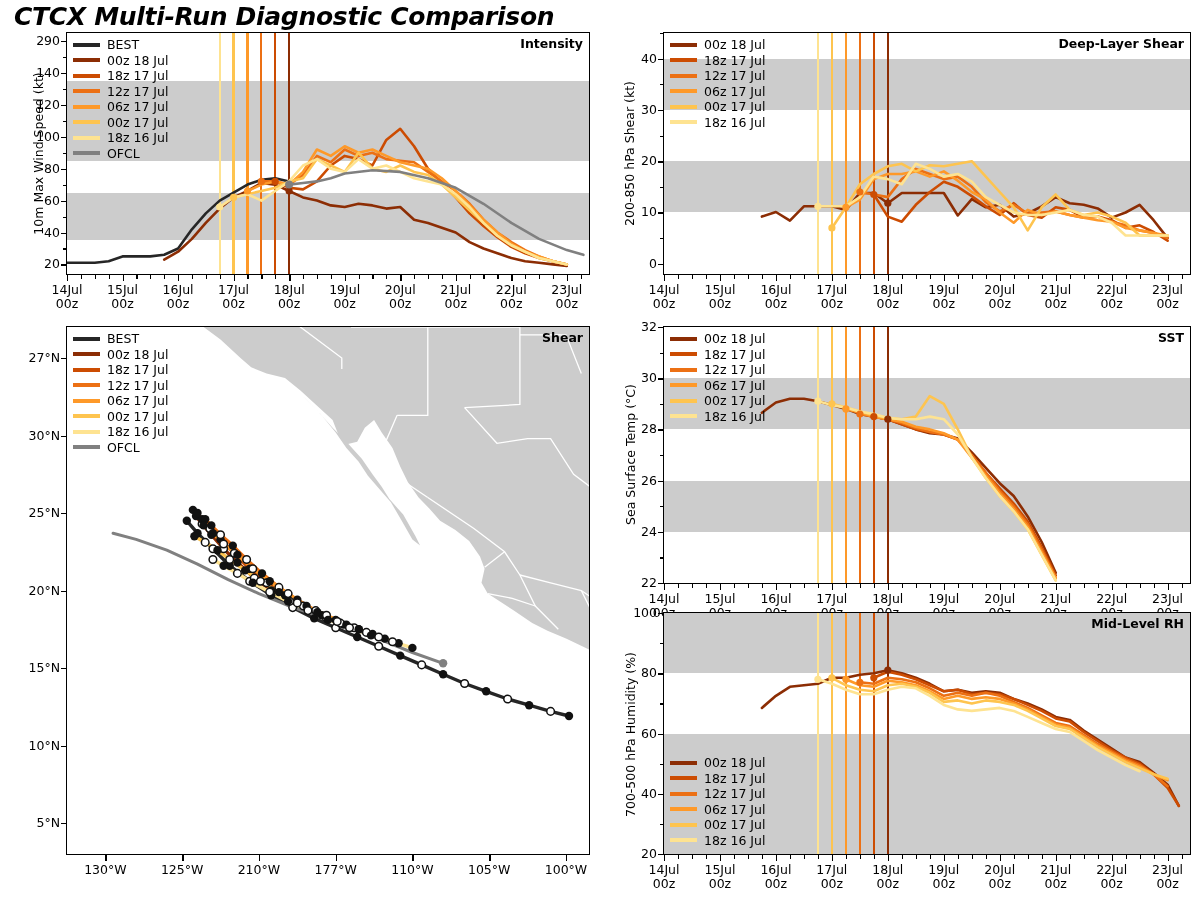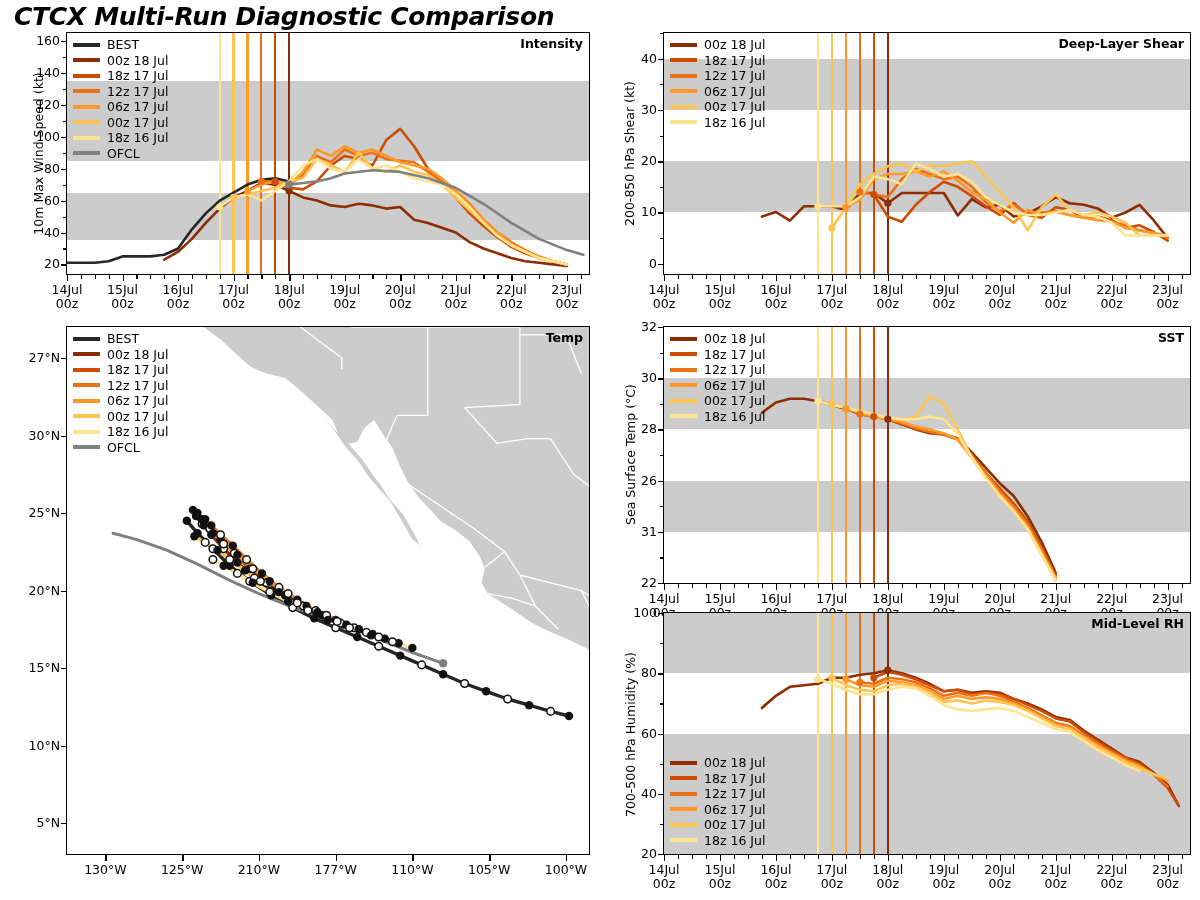--- a/index.html
+++ b/index.html
@@ -115,21 +115,21 @@
       <div class="ytick" style="left: 16px; top: 192.583px; width: 44px;">60</div>
       <div class="tickmark" style="left: 61px; top: 200.583px; width: 6px; height: 1.4px;"></div>
       <div class="ytick" style="left: 16px; top: 160.662px; width: 44px;">80</div>
       <div class="tickmark" style="left: 61px; top: 168.662px; width: 6px; height: 1.4px;"></div>
       <div class="ytick" style="left: 16px; top: 128.742px; width: 44px;">100</div>
       <div class="tickmark" style="left: 61px; top: 136.742px; width: 6px; height: 1.4px;"></div>
       <div class="ytick" style="left: 16px; top: 96.8212px; width: 44px;">120</div>
       <div class="tickmark" style="left: 61px; top: 104.821px; width: 6px; height: 1.4px;"></div>
       <div class="ytick" style="left: 16px; top: 64.9007px; width: 44px;">140</div>
       <div class="tickmark" style="left: 61px; top: 72.9007px; width: 6px; height: 1.4px;"></div>
-      <div class="ytick" style="left: 16px; top: 32.9801px; width: 44px;">160</div>
+      <div class="ytick" style="left: 16px; top: 32.9801px; width: 44px;">290</div>
       <div class="tickmark" style="left: 61px; top: 40.9801px; width: 6px; height: 1.4px;"></div>
       <div class="tickmark" style="left: 63px; top: 248.464px; width: 4px; height: 1.2px;"></div>
       <div class="tickmark" style="left: 63px; top: 216.543px; width: 4px; height: 1.2px;"></div>
       <div class="tickmark" style="left: 63px; top: 184.623px; width: 4px; height: 1.2px;"></div>
       <div class="tickmark" style="left: 63px; top: 152.702px; width: 4px; height: 1.2px;"></div>
       <div class="tickmark" style="left: 63px; top: 120.781px; width: 4px; height: 1.2px;"></div>
       <div class="tickmark" style="left: 63px; top: 88.8609px; width: 4px; height: 1.2px;"></div>
       <div class="tickmark" style="left: 63px; top: 56.9404px; width: 4px; height: 1.2px;"></div>
     </div>
   <div id="xticks-intensity">
@@ -420,21 +420,21 @@
           <circle cx="241.0" cy="283.6" r="3.8" fill="#ffffff" stroke="#111111" stroke-width="1.5"></circle>
           <circle cx="221.1" cy="274.4" r="4.2" fill="#111111"></circle>
           <circle cx="202.7" cy="265.1" r="3.8" fill="#ffffff" stroke="#111111" stroke-width="1.5"></circle>
           <circle cx="185.8" cy="255.8" r="4.2" fill="#111111"></circle>
           <circle cx="170.4" cy="246.4" r="3.8" fill="#ffffff" stroke="#111111" stroke-width="1.5"></circle>
           <circle cx="156.6" cy="238.7" r="4.2" fill="#111111"></circle>
           <circle cx="145.9" cy="232.5" r="3.8" fill="#ffffff" stroke="#111111" stroke-width="1.5"></circle>
           <circle cx="376.1" cy="336.3" r="4.2" fill="#808080"></circle>
         </svg>
       </div>
-    <div class="corner-label">Temp</div>
+    <div class="corner-label">Shear</div>
     <div class="legend" id="leg-track" style="left:6px;top:4px;">
         <div class="row">
           <span class="sw" style="background: rgb(38, 38, 38);"></span>
           <span class="lb">BEST</span>
         </div>
         <div class="row">
           <span class="sw" style="background: rgb(140, 45, 4);"></span>
           <span class="lb">00z 18 Jul</span>
         </div>
         <div class="row">
@@ -546,21 +546,21 @@
         <div class="row">
           <span class="sw" style="background: rgb(254, 227, 145);"></span>
           <span class="lb">18z 16 Jul</span>
         </div>
       </div>
   </div>
   <div class="ylab" style="left:520px;top:447px;width:220px;text-align:center;transform:rotate(-90deg);">Sea Surface Temp (°C)</div>
   <div id="yticks-sst">
       <div class="ytick" style="left: 613px; top: 575px; width: 44px;">22</div>
       <div class="tickmark" style="left: 658px; top: 583px; width: 6px; height: 1.4px;"></div>
-      <div class="ytick" style="left: 613px; top: 523.8px; width: 44px;">31</div>
+      <div class="ytick" style="left: 613px; top: 523.8px; width: 44px;">24</div>
       <div class="tickmark" style="left: 658px; top: 531.8px; width: 6px; height: 1.4px;"></div>
       <div class="ytick" style="left: 613px; top: 472.6px; width: 44px;">26</div>
       <div class="tickmark" style="left: 658px; top: 480.6px; width: 6px; height: 1.4px;"></div>
       <div class="ytick" style="left: 613px; top: 421.4px; width: 44px;">28</div>
       <div class="tickmark" style="left: 658px; top: 429.4px; width: 6px; height: 1.4px;"></div>
       <div class="ytick" style="left: 613px; top: 370.2px; width: 44px;">30</div>
       <div class="tickmark" style="left: 658px; top: 378.2px; width: 6px; height: 1.4px;"></div>
       <div class="ytick" style="left: 613px; top: 319px; width: 44px;">32</div>
       <div class="tickmark" style="left: 658px; top: 327px; width: 6px; height: 1.4px;"></div>
       <div class="tickmark" style="left: 660px; top: 557.4px; width: 4px; height: 1.2px;"></div>

